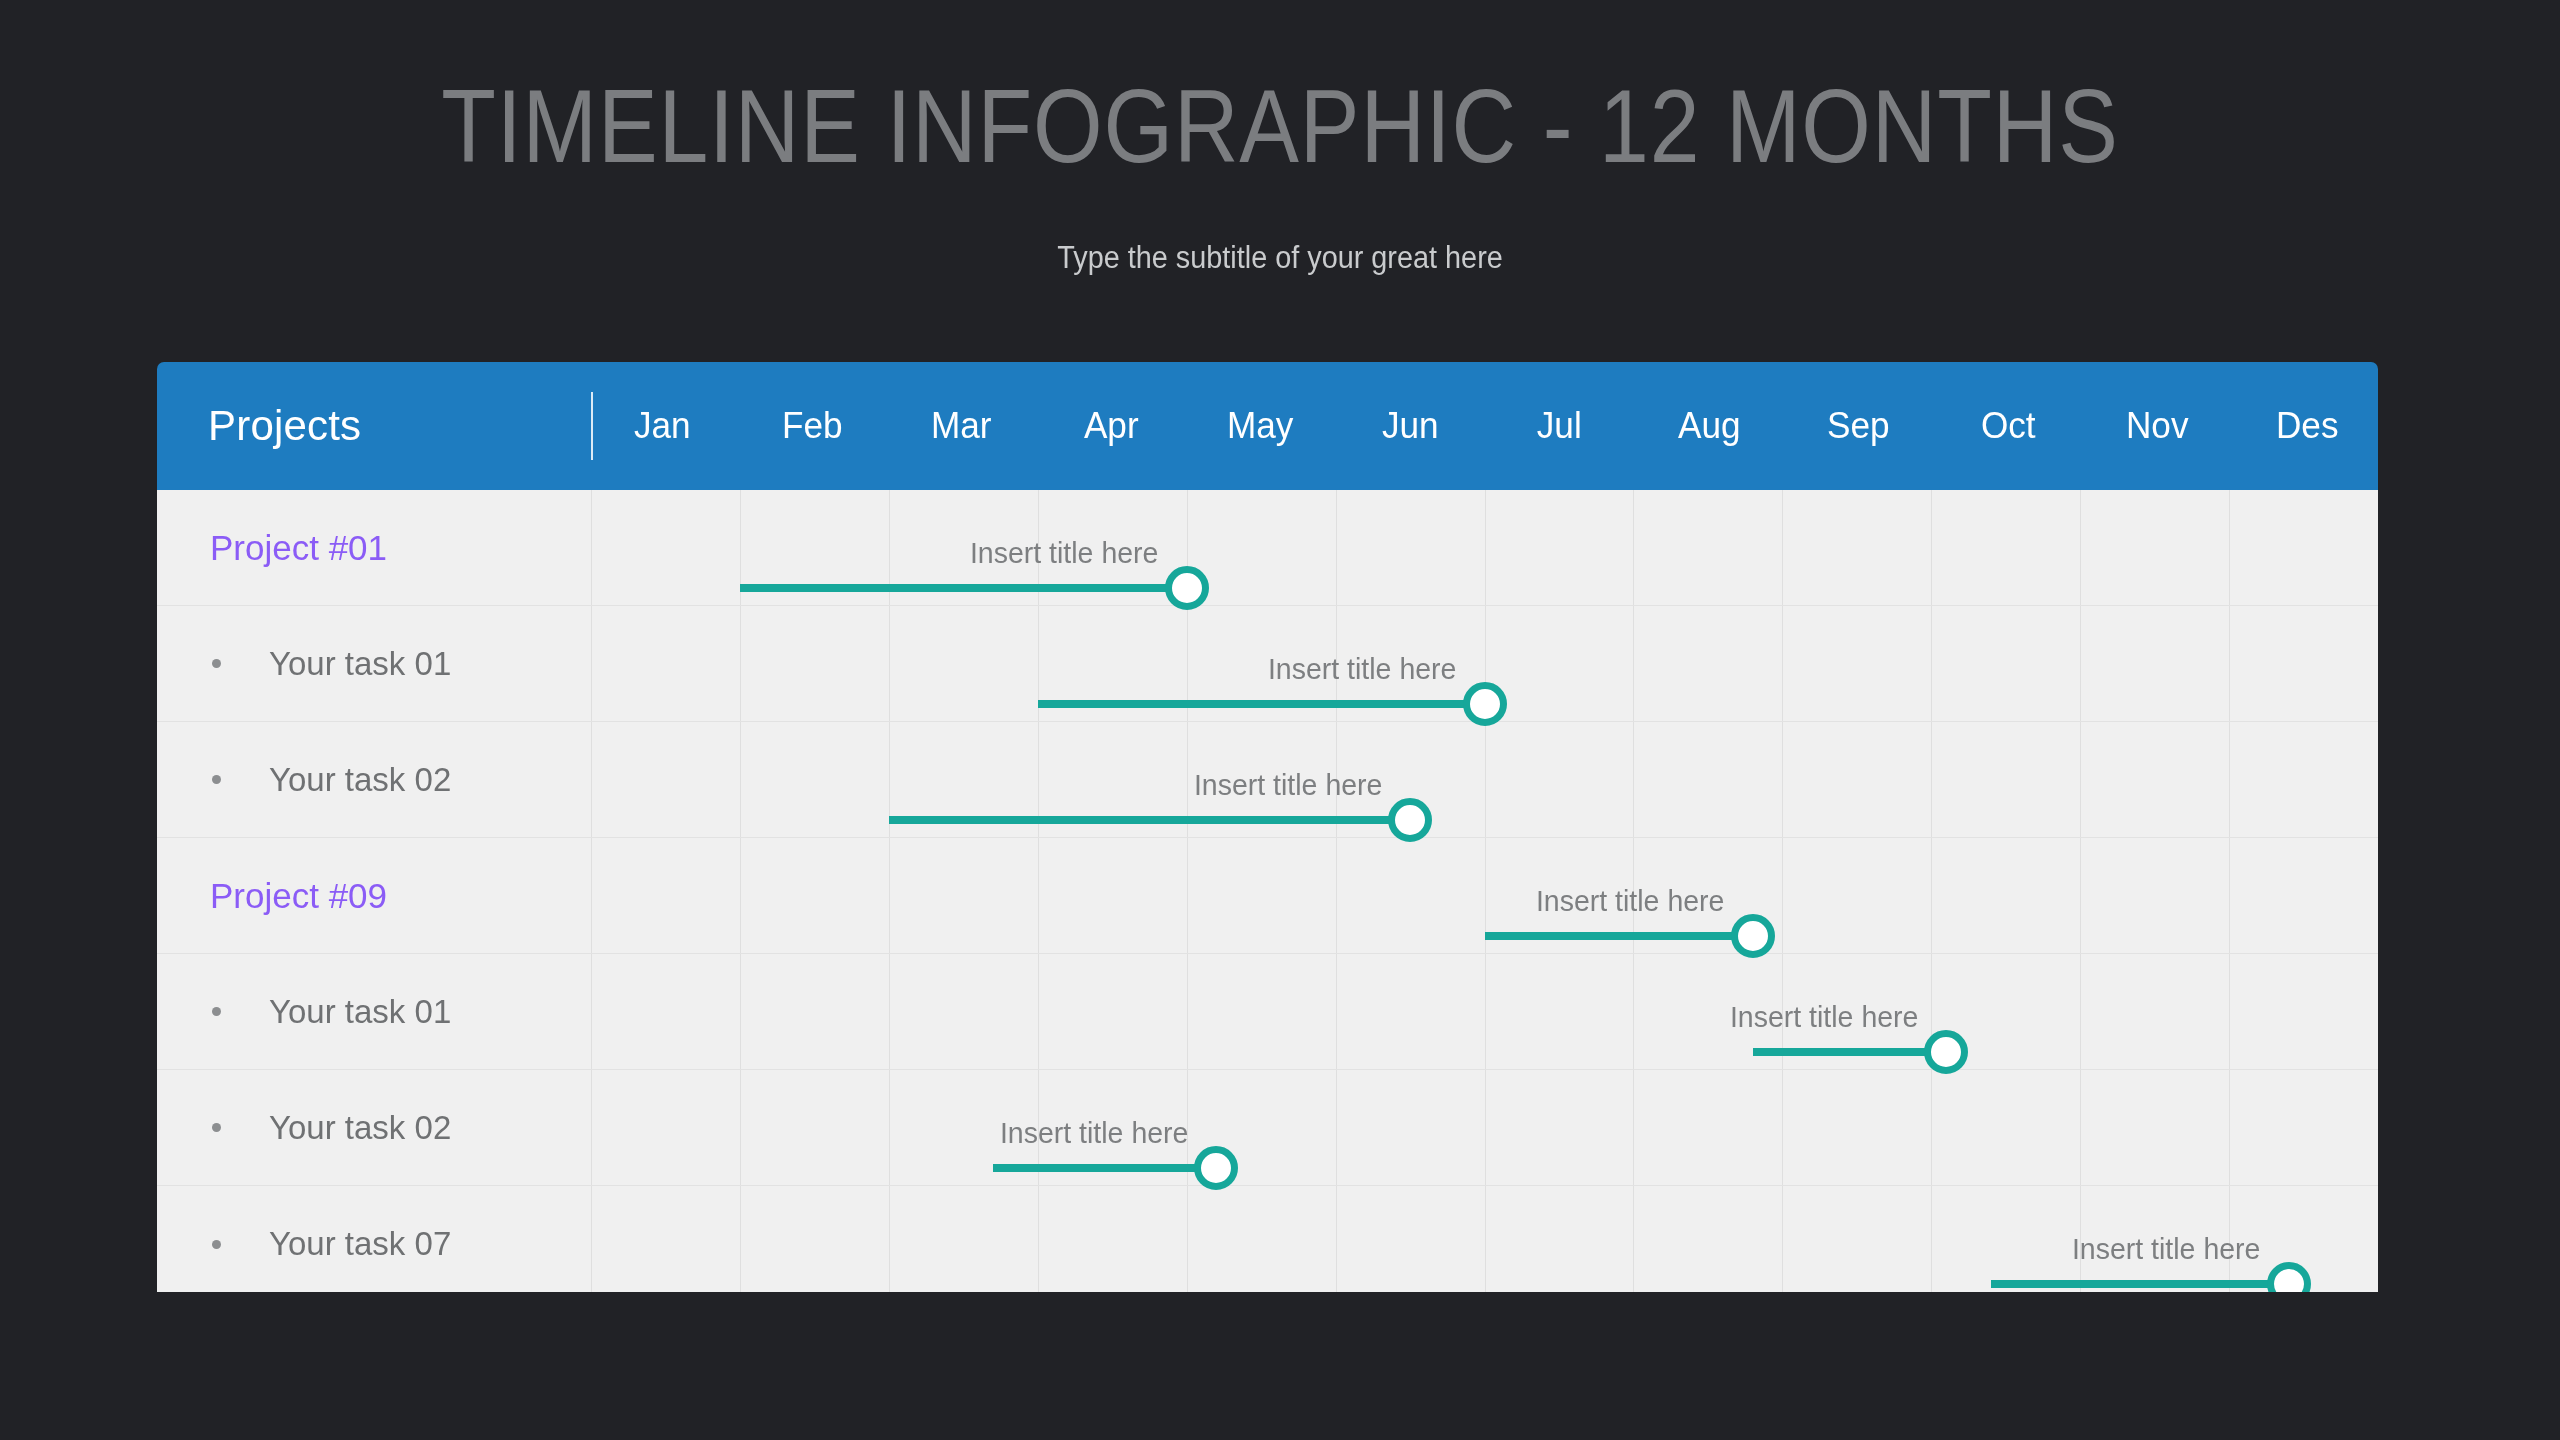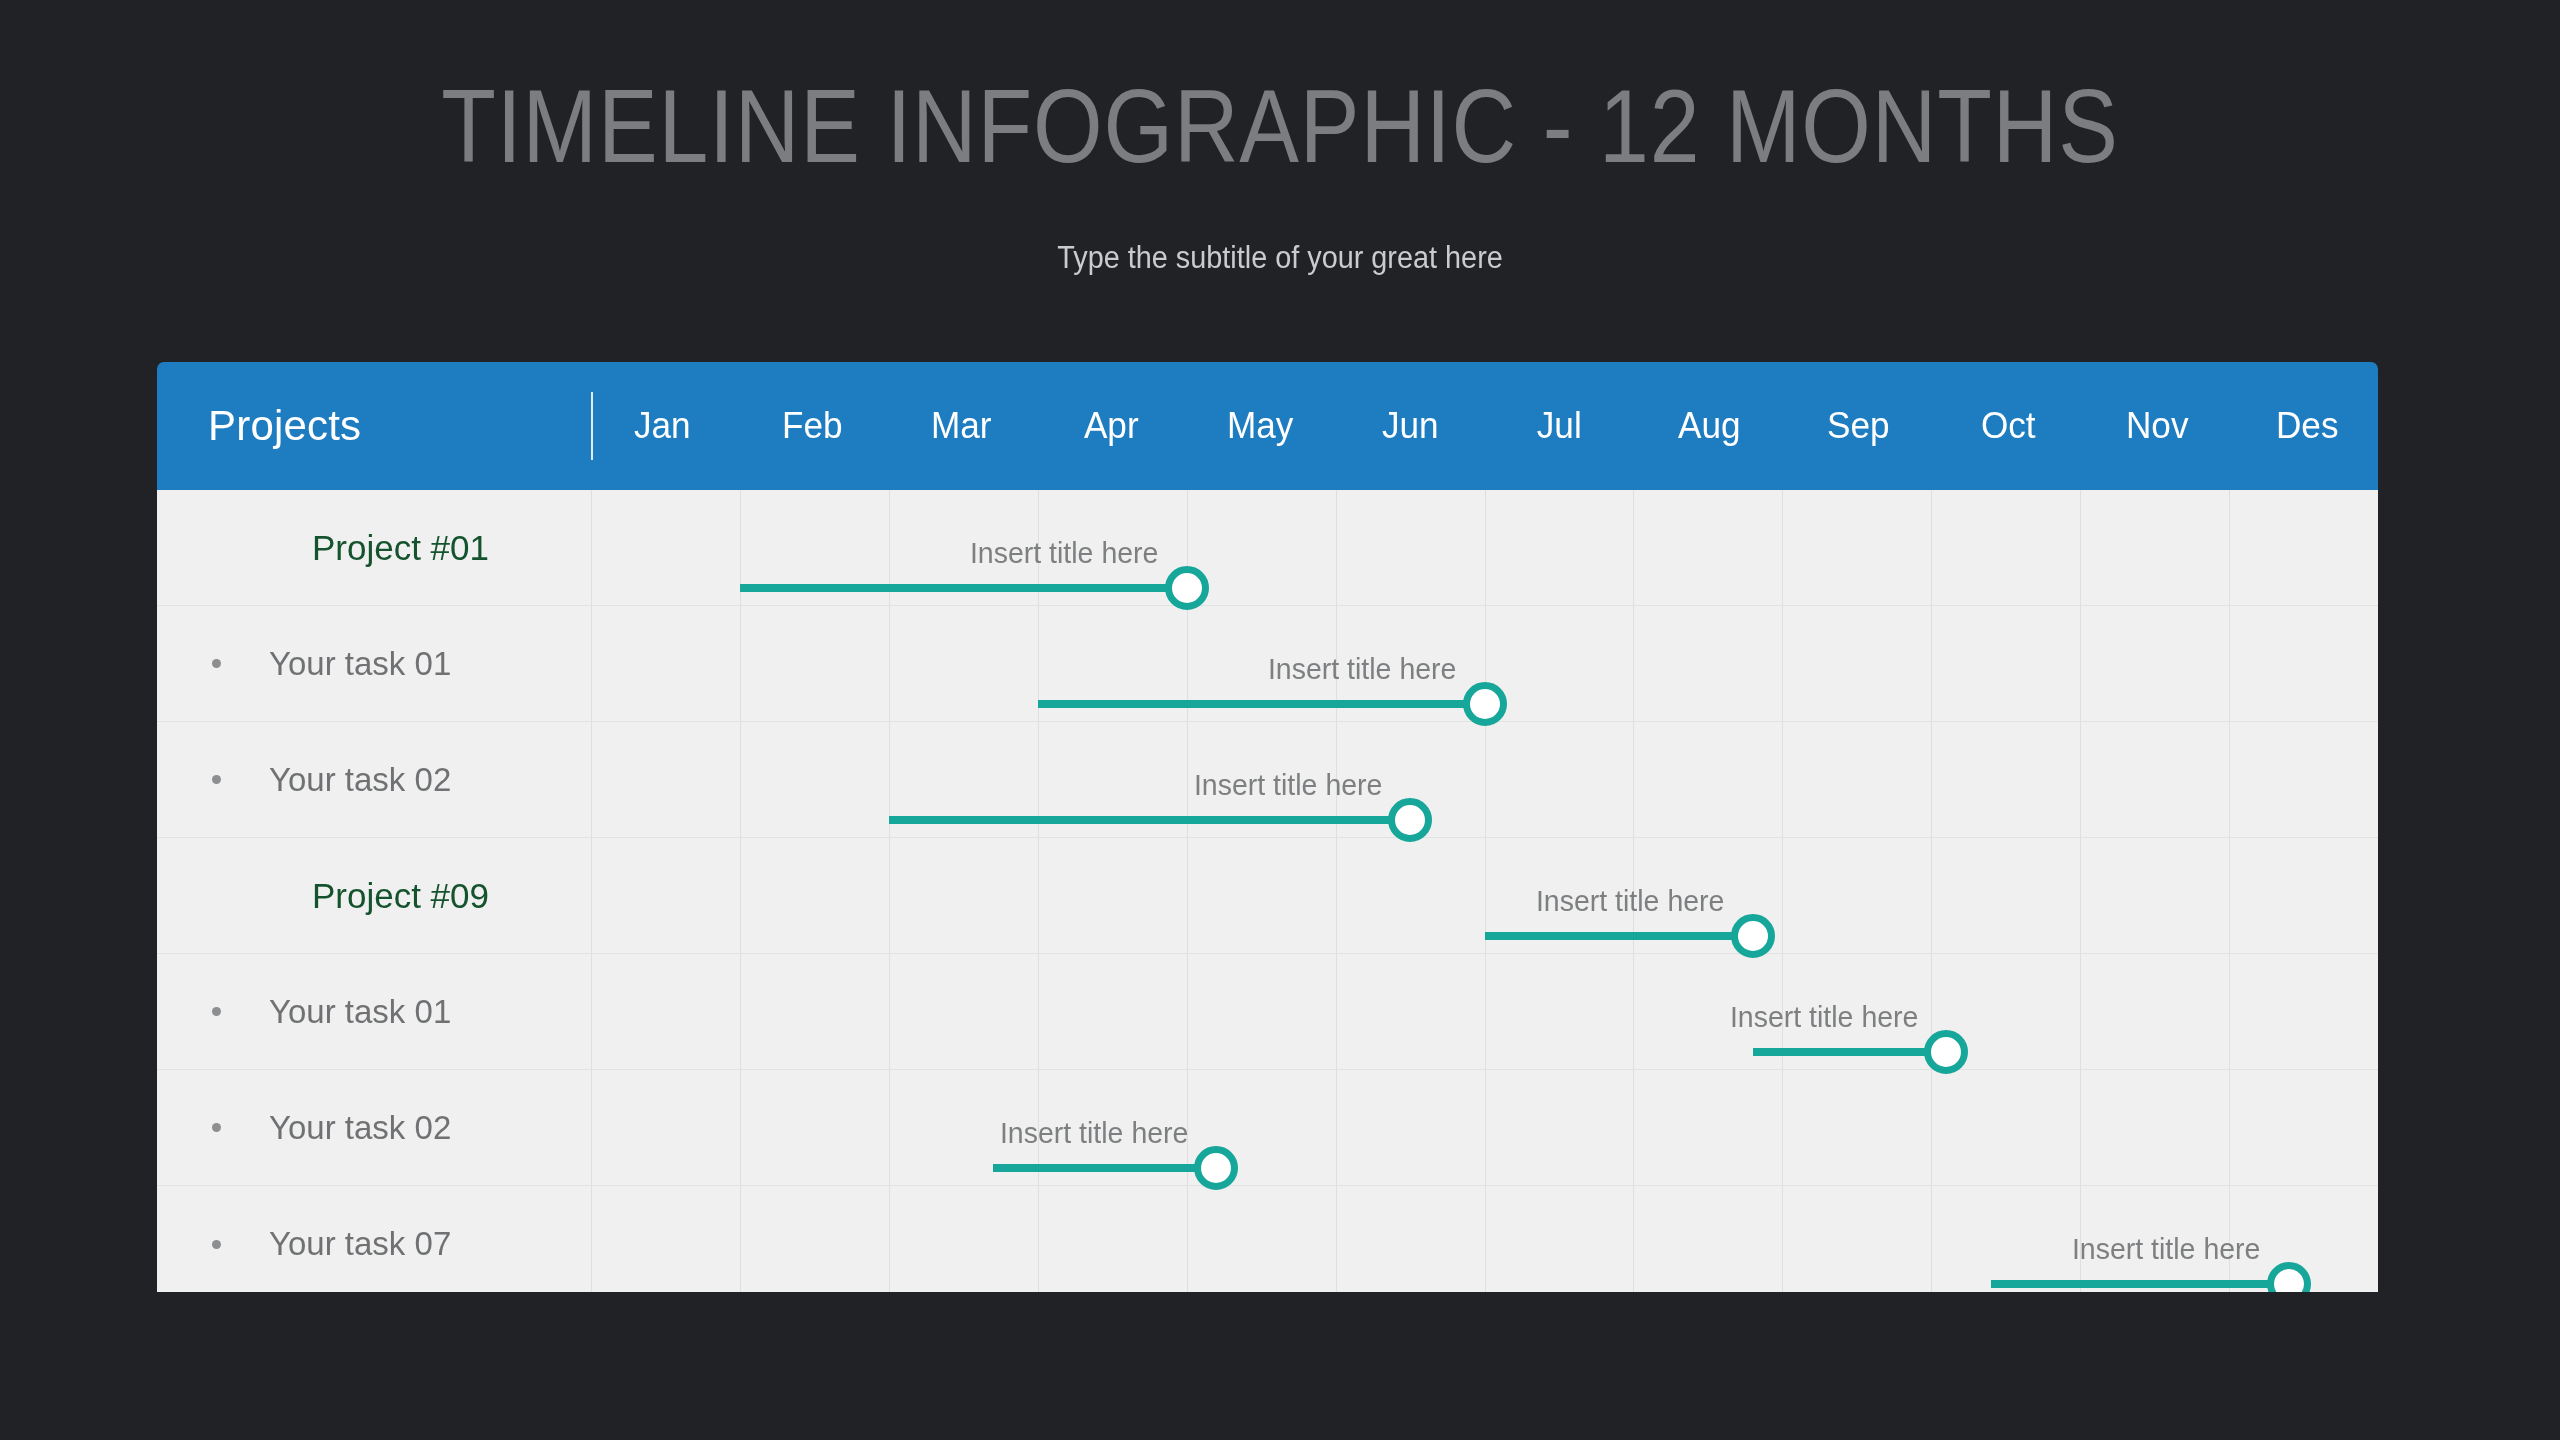--- a/index.html
+++ b/index.html
@@ -98,24 +98,23 @@
   .row:last-child { border-bottom:none; }
 
   .row-label {
     position:absolute; left:0; top:0;
     width:434px; height:100%;
     display:flex; align-items:center;
     z-index:3;
   }
   .row-label.project {
     padding-left:53px;
-    color:#14532d;
+    color:#8b5cf6;
     font-size:35px;
     font-weight:400;
-    justify-content:center;
   }
   .row-label.task {
     padding-left:55px;
     color:#6f7173;
     font-size:33px;
     font-weight:400;
   }
   .bullet {
     display:inline-block;
     width:9px; height:9px;

